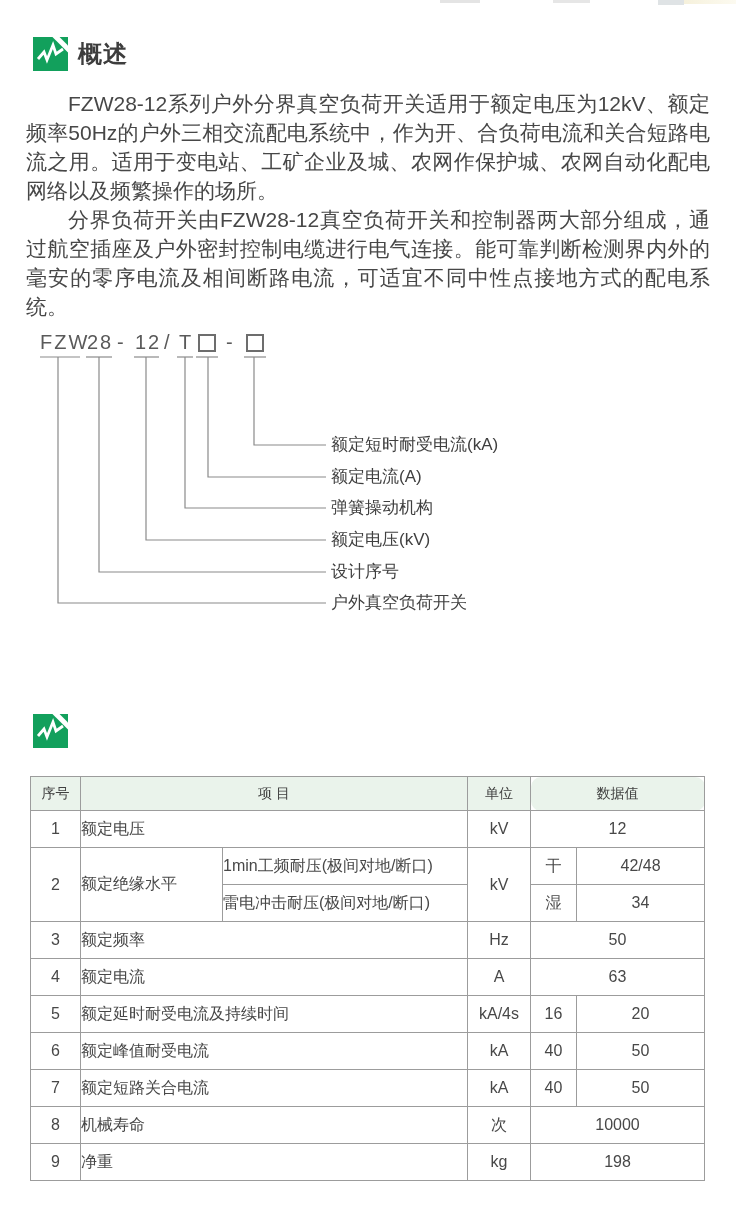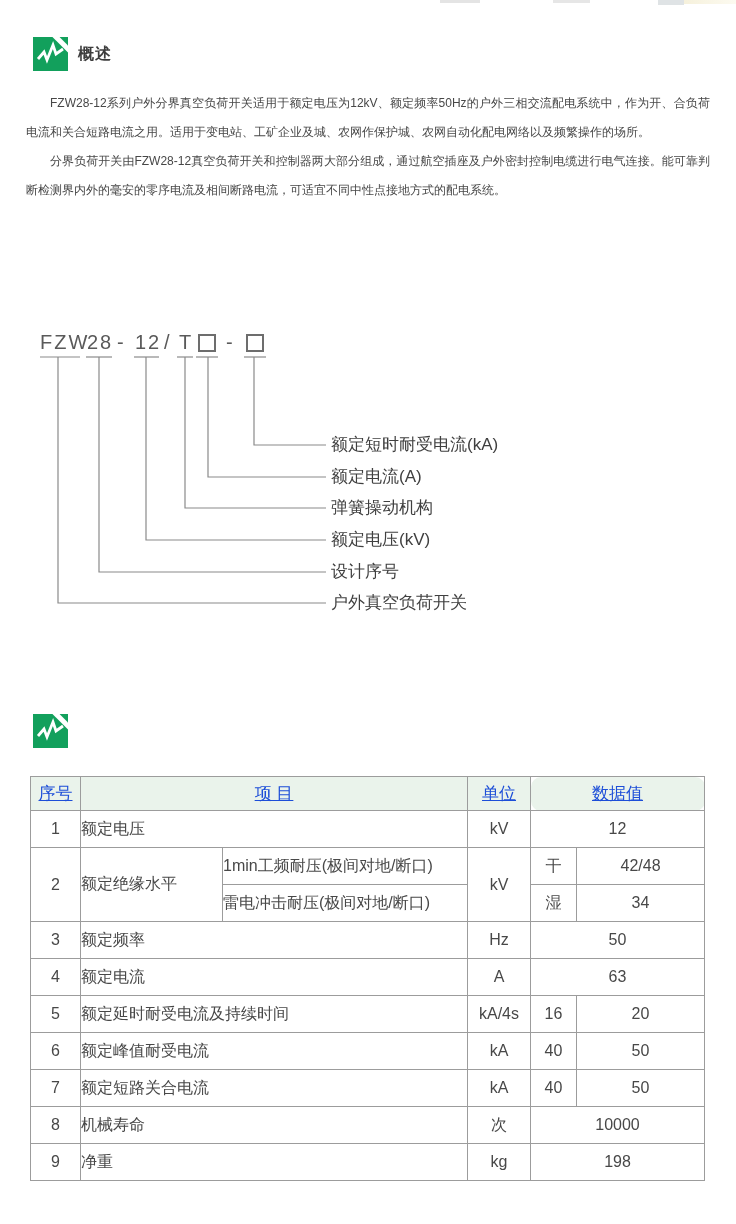--- a/index.html
+++ b/index.html
@@ -14,41 +14,41 @@
   .a3{left:658px;width:26px;height:5px;background:#dfe3e5;}
   .a4{left:684px;width:52px;height:4px;background:linear-gradient(90deg,#f6f1dc,#fcfaf0);}
 
   section{position:absolute;left:0;width:736px;}
   #sec-overview{top:36px;}
   #sec-model{top:318px;}
   #sec-params{top:713px;}
 
   .sec-header{display:flex;align-items:center;height:35px;padding-left:33px;}
   .sec-icon{width:35px;height:34px;display:block;flex:0 0 35px;}
-  .sec-title{margin:0 0 0 10px;font-size:16px;line-height:35px;color:#3d3d3d;
+  .sec-title{margin:0 0 0 10px;font-size:24px;line-height:35px;color:#3d3d3d;
     font-weight:600;letter-spacing:1px;white-space:nowrap;}
 
-  .body-par{width:684px;margin:0 0 0 26px;font-size:12px;line-height:29px;
+  .body-par{width:684px;margin:0 0 0 26px;font-size:21px;line-height:29px;
     color:#474747;text-align:justify;text-indent:2em;}
   .body-par.first{margin-top:18px;}
 
   
   .diagram{position:relative;width:736px;height:300px;margin-top:9px;padding-left:35px;}
   .diagram svg.lines{position:absolute;left:0;top:0;}
   .code-seg{position:absolute;top:2px;font-size:20px;line-height:26px;color:#5a5a5a;
     letter-spacing:2px;white-space:nowrap;}
   .code-box{position:absolute;top:7px;width:14px;height:14px;border:2px solid #6d6d6d;}
   .dg-label{position:absolute;left:331px;font-size:17px;line-height:26px;color:#404040;white-space:nowrap;}
 
   
   table.params{border-collapse:collapse;table-layout:fixed;width:674px;
     margin:28px 0 0 30px;color:#484848;}
   table.params th,table.params td{border:1px solid #9c9c9c;padding:0;font-weight:normal;
     font-size:16px;overflow:hidden;}
-  table.params th{background:#eaf3eb;height:33px;font-size:17px;color:#1d4ed8;text-decoration:underline;}
+  table.params th{background:#eaf3eb;height:33px;font-size:14px;color:#404040;}
   table.params td{height:36px;}
   td.c-no{text-align:center;}
   td.c-item{text-align:left;padding-left:15px;}
   td.c-sub{text-align:left;padding-left:8px;font-size:15.5px;height:35px;}
   td.c-unit{text-align:center;font-size:15.5px;}
   td.c-key{text-align:center;}
   td.c-val{text-align:center;}
   .val-single{text-align:center;padding-right:62px;border-radius:10px;}
 </style>
 </head>

